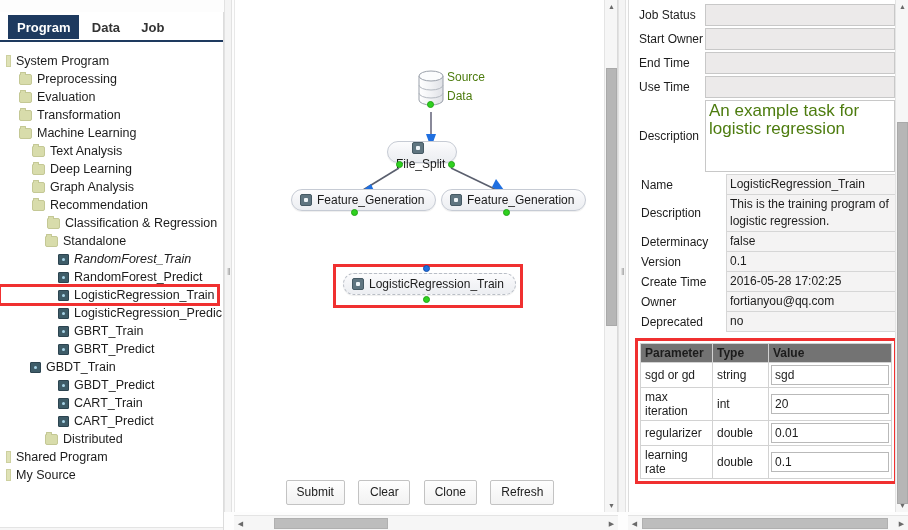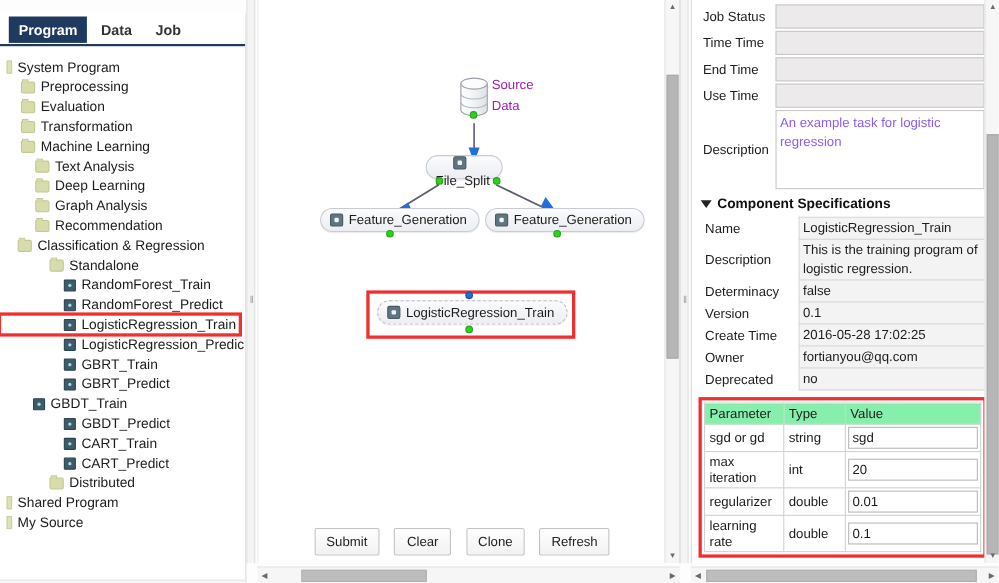--- a/index.html
+++ b/index.html
@@ -215,21 +215,21 @@
     cursor: move;
   }
   .db-icon .cyl {
     position: absolute; left: 0; top: 0;
     width: 28px; height: 36px;
   }
   .db-label {
     position: absolute;
     font-size: 12px;
     line-height: 15px;
-    color: #a21caf;
+    color: #4d7c0f;
     white-space: nowrap;
   }
   .edge { position: absolute; overflow: visible; }
 
   .sel-box {
     position: absolute;
     border: 3px solid #f03030;
     box-sizing: border-box;
     pointer-events: none;
   }
@@ -288,24 +288,24 @@
     padding-left: 10px;
     box-sizing: border-box;
     white-space: nowrap;
   }
   .frow .fval {
     flex: 1 1 auto;
     background: #eceaea;
     border: 1px solid #c8c8c8;
     box-sizing: border-box;
     min-height: 20px;
-    font-size: 12px;
+    font-size: 17px;
     line-height: 18px;
     padding: 1px 3px;
-    color: #8b5cf6;
+    color: #4d7c0f;
   }
   .frow.desc .flabel { line-height: 72px; }
   .frow.desc .fval {
     background: #ffffff;
     min-height: 72px;
     white-space: pre-wrap;
   }
 
   .section-head {
     display: flex;
@@ -367,21 +367,21 @@
   .param-table th, .param-table td {
     font-size: 12px;
     color: #1c1c1c;
     text-align: left;
     font-weight: normal;
     border: 1px solid #d2d2d2;
     padding: 2px 4px;
     vertical-align: middle;
     box-sizing: border-box;
   }
-  .param-table th { background: #86efac; }
+  .param-table th { background: #737373; font-weight: bold; }
   .param-table .c-param { width: 72px; }
   .param-table .c-type  { width: 56px; }
   .param-table td.c-val { padding: 2px; }
   .pinput {
     display: block;
     width: 100%;
     border: 1px solid #b9b9b9;
     background: #ffffff;
     font-family: "Liberation Sans", sans-serif;
     font-size: 12px;
@@ -482,29 +482,29 @@
           <span class="lbl">Deep Learning</span>
         </div>
         <div class="tree-row" style="padding-left: 32px;">
           <span class="ico-folder"></span>
           <span class="lbl">Graph Analysis</span>
         </div>
         <div class="tree-row" style="padding-left: 32px;">
           <span class="ico-folder"></span>
           <span class="lbl">Recommendation</span>
         </div>
-        <div class="tree-row" style="padding-left: 16px; text-align: center;">
+        <div class="tree-row" style="padding-left: 47px; text-align: center;">
           <span class="ico-folder"></span>
           <span class="lbl">Classification &amp; Regression</span>
         </div>
         <div class="tree-row" style="padding-left: 45px;">
           <span class="ico-folder"></span>
           <span class="lbl">Standalone</span>
         </div>
-        <div class="tree-row" style="padding-left: 58px;">
+        <div class="tree-row" style="padding-left: 58px; font-style: italic;">
           <span class="ico-leaf"></span>
           <span class="lbl">RandomForest_Train</span>
         </div>
         <div class="tree-row" style="padding-left: 58px;">
           <span class="ico-leaf"></span>
           <span class="lbl">RandomForest_Predict</span>
         </div>
         <div class="tree-row selected" style="padding-left: 58px;">
           <span class="ico-leaf"></span>
           <span class="lbl">LogisticRegression_Train</span>
@@ -649,42 +649,38 @@
 
   <div class="right-panel">
     <div class="rp-inner">
 
       <div id="job-fields-host">
           <div class="frow">
             <div class="flabel">Job Status</div>
             <div class="fval"></div>
           </div>
           <div class="frow">
-            <div class="flabel">Time Time</div>
+            <div class="flabel">Start Owner</div>
             <div class="fval"></div>
           </div>
           <div class="frow">
             <div class="flabel">End Time</div>
             <div class="fval"></div>
           </div>
           <div class="frow">
             <div class="flabel">Use Time</div>
             <div class="fval"></div>
           </div>
         </div>
 
       <div class="frow desc">
         <div class="flabel">Description</div>
         <div class="fval">An example task for logistic regression</div>
       </div>
 
-      <div class="section-head">
-        <span class="caret"></span>
-        <span>Component Specifications</span>
-      </div>
 
       <table class="spec-table">
         <tbody id="spec-host">
             <tr>
               <td class="k">Name</td>
               <td class="v">LogisticRegression_Train</td>
             </tr>
             <tr>
               <td class="k">Description</td>
               <td class="v">This is the training program of logistic regression.</td>

